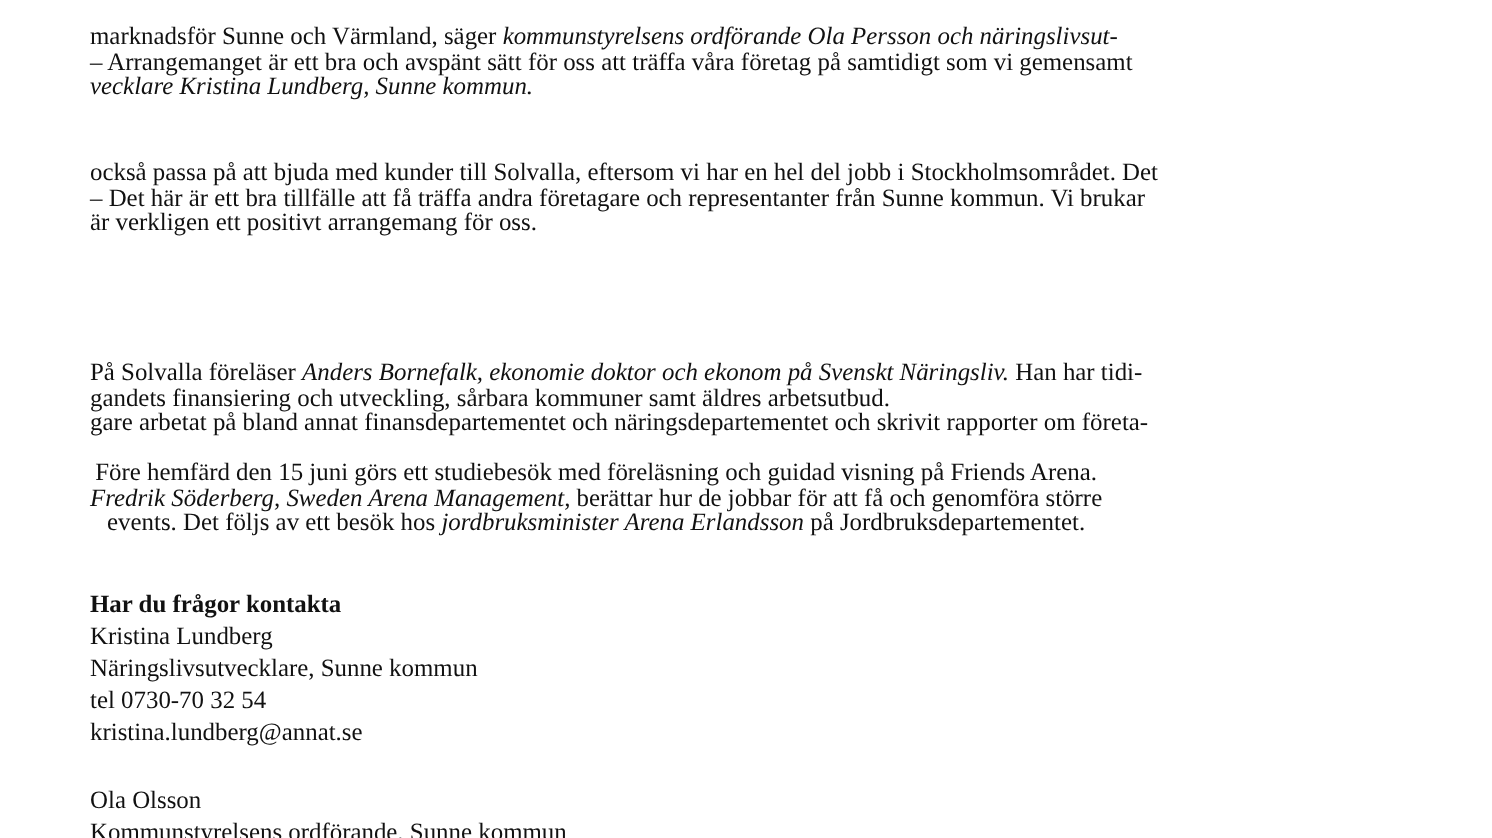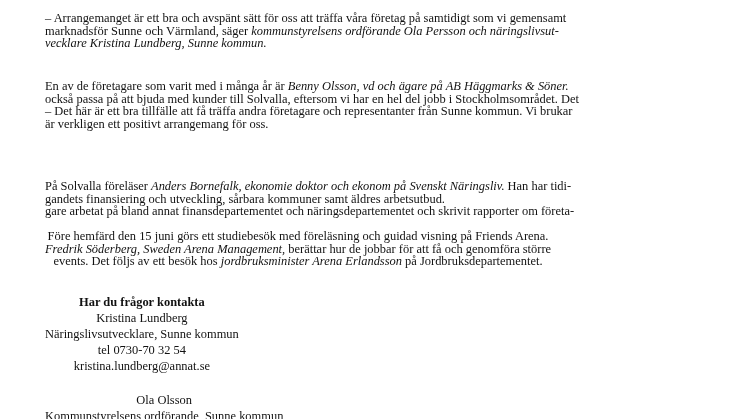--- a/index.html
+++ b/index.html
@@ -18,43 +18,41 @@
     left: 45px;
     white-space: nowrap;
   }
   .body-block {
     font-size: 12.45px;
     line-height: 12.6px;
   }
   .contact-block {
     font-size: 12.45px;
     line-height: 16px;
-    text-align: center;
   }
   .blk-0 { top: 12px; }
   .blk-1 { top: 80px; }
   .blk-2 { top: 180px; }
   .blk-3 { top: 230px; text-align: center; }
   .blk-4 { top: 294px; }
   .blk-5 { top: 392px; }
   .i { font-style: italic; }
   .b { font-weight: bold; }
 </style>
 </head>
 <body>
 
 <div class="page">
   <div class="block body-block blk-0">
+      <div><span>marknadsför Sunne och Värmland, säger </span><span class="i">kommunstyrelsens ordförande Ola Persson och näringslivsut-</span></div>
       <div><span>– Arrangemanget är ett bra och avspänt sätt för oss att träffa våra företag på samtidigt som vi gemensamt</span></div>
-      <div><span>marknadsför Sunne och Värmland, säger </span><span class="i">kommunstyrelsens ordförande Ola Persson och näringslivsut-</span></div>
       <div><span class="i">vecklare Kristina Lundberg, Sunne kommun.</span></div>
     </div>
 
   <div class="block body-block blk-1">
-      <div><span>En av de företagare som varit med i många år är </span><span class="i">Benny Olsson, vd och ägare på AB Häggmarks &amp; Söner.</span></div>
       <div><span>också passa på att bjuda med kunder till Solvalla, eftersom vi har en hel del jobb i Stockholmsområdet. Det</span></div>
       <div><span>– Det här är ett bra tillfälle att få träffa andra företagare och representanter från Sunne kommun. Vi brukar</span></div>
       <div><span>är verkligen ett positivt arrangemang för oss.</span></div>
     </div>
 
   <div class="block body-block blk-2">
       <div><span>På Solvalla föreläser </span><span class="i">Anders Bornefalk, ekonomie doktor och ekonom på Svenskt Näringsliv.</span><span> Han har tidi-</span></div>
       <div><span>gandets finansiering och utveckling, sårbara kommuner samt äldres arbetsutbud.</span></div>
       <div><span>gare arbetat på bland annat finansdepartementet och näringsdepartementet och skrivit rapporter om företa-</span></div>
     </div>

